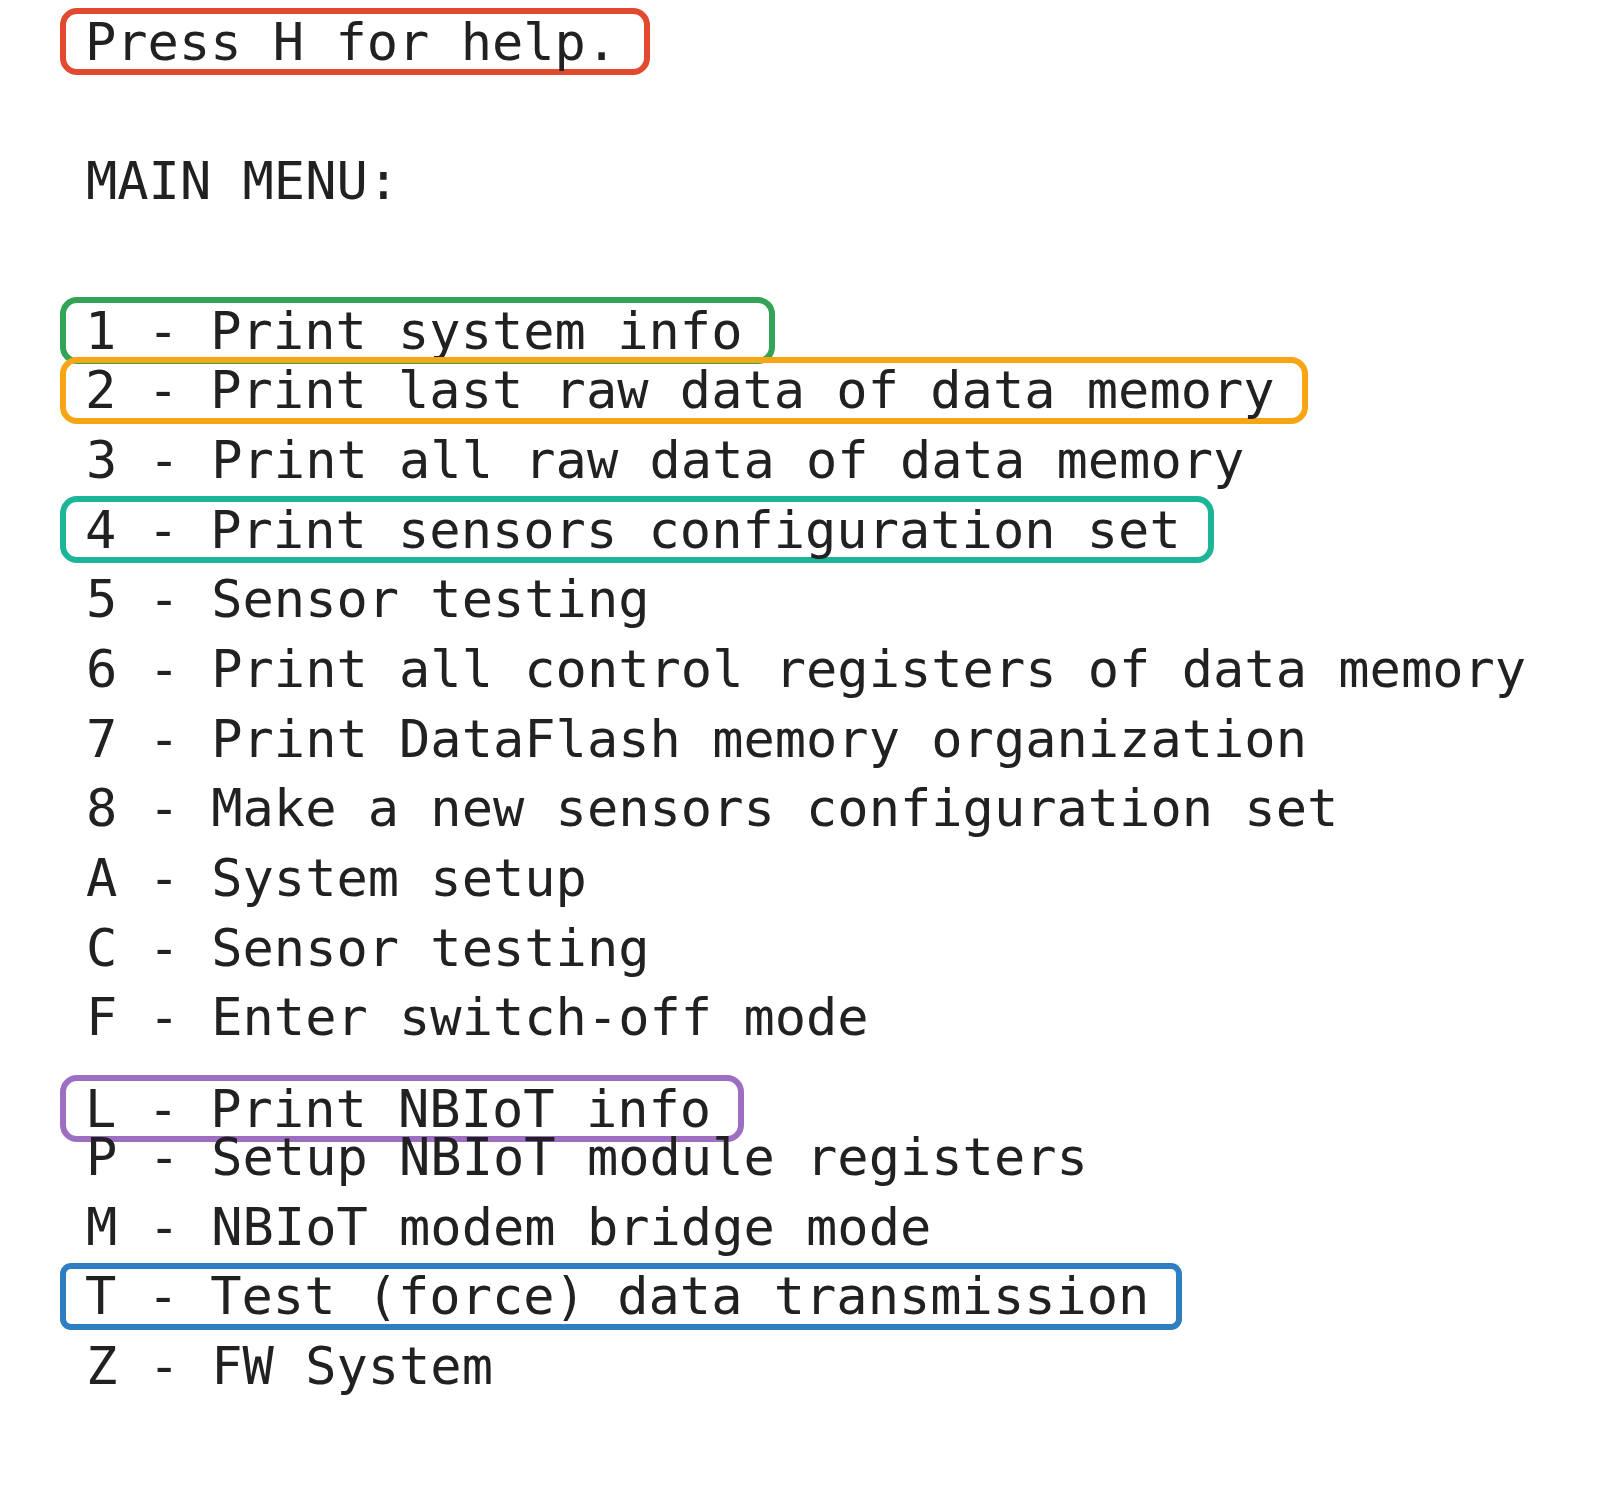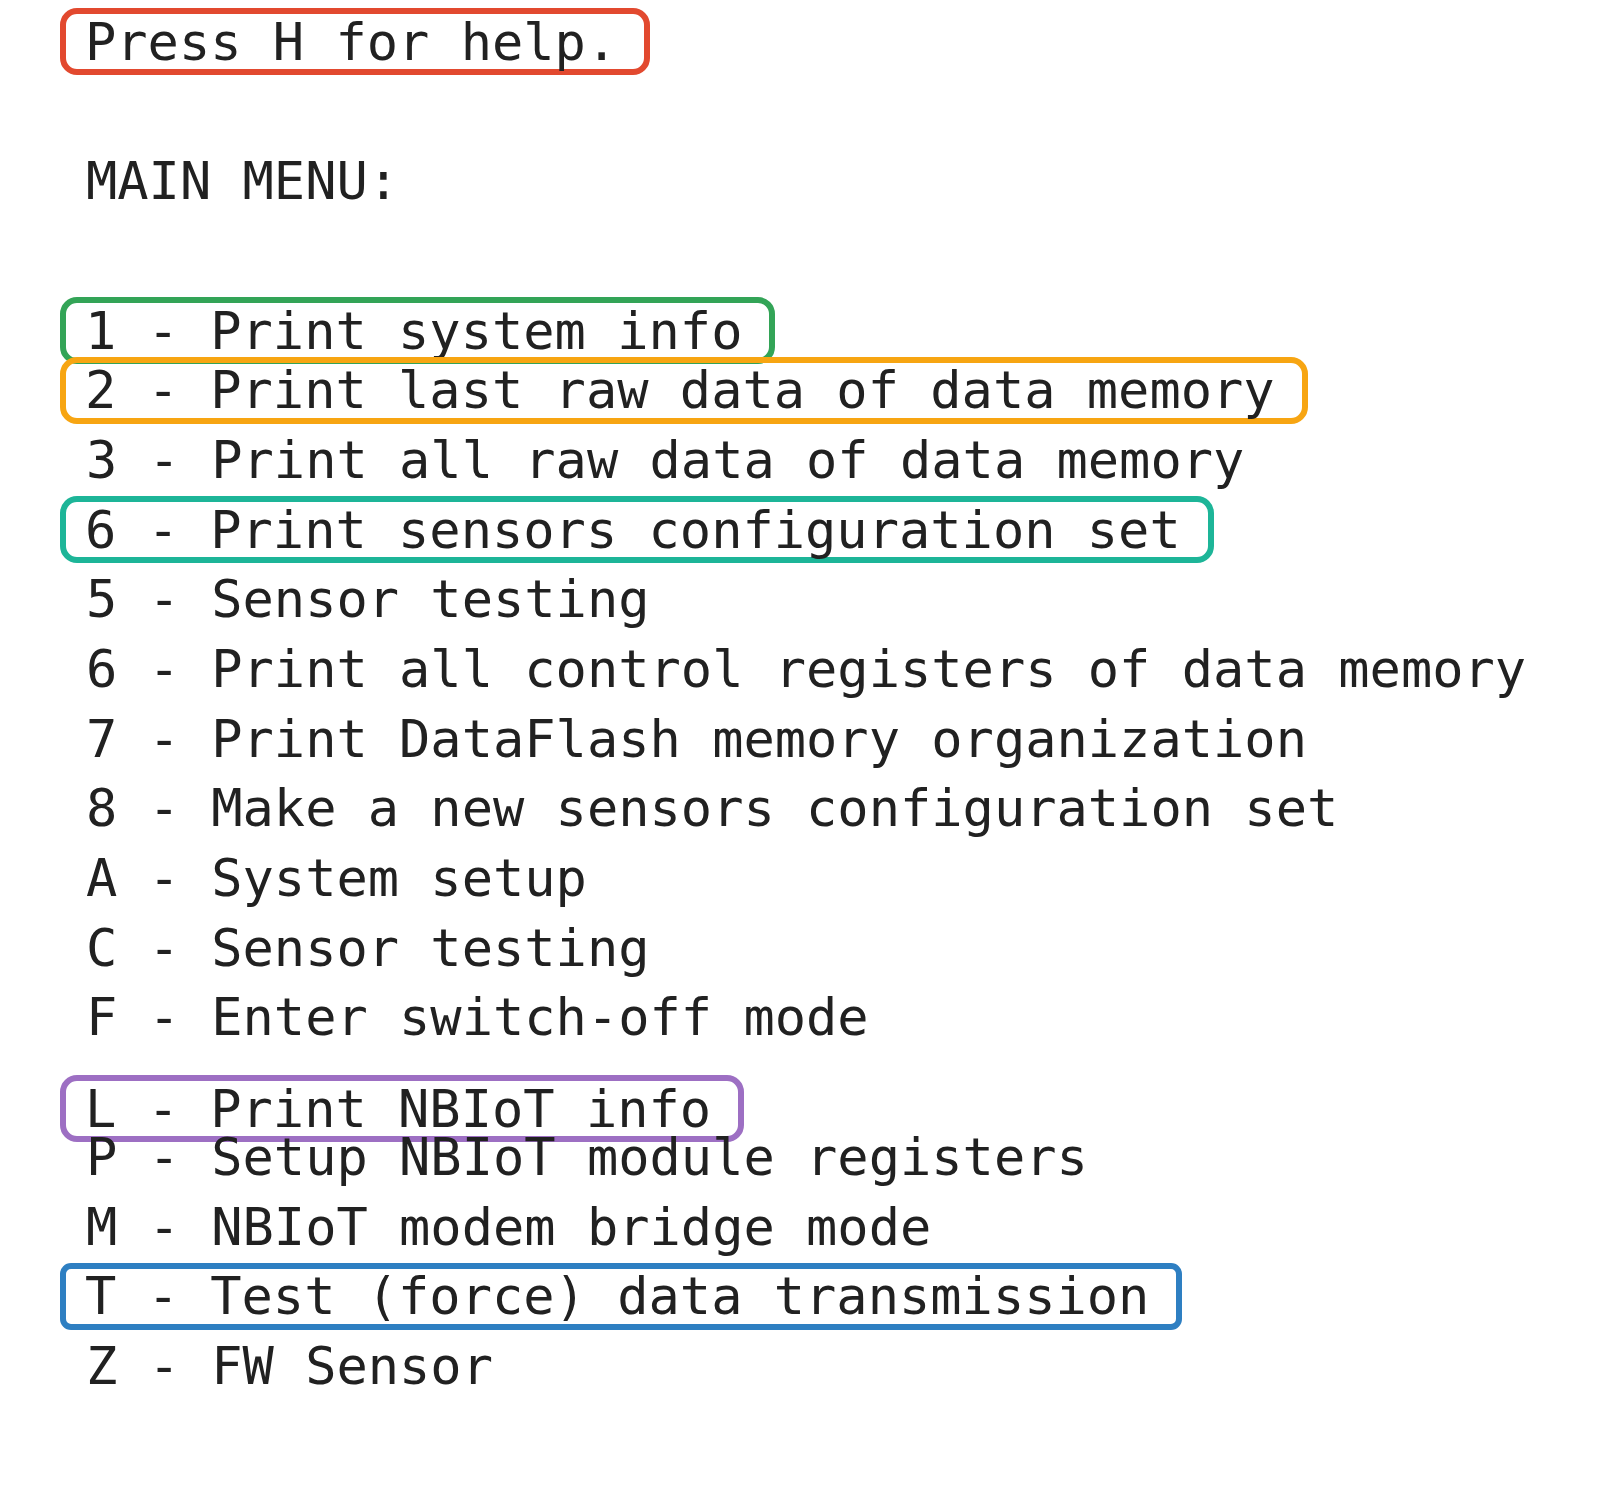--- a/index.html
+++ b/index.html
@@ -64,21 +64,21 @@
   <div class="row">
     <span class="boxed" style="border-color: var(--hl-green); margin-top: 20px;">1 - Print system info</span>
   </div>
   <div class="row">
     <span class="boxed" style="border-color: var(--hl-orange);">2 - Print last raw data of data memory</span>
   </div>
   <div class="row">
     <span class="plain">3 - Print all raw data of data memory</span>
   </div>
   <div class="row">
-    <span class="boxed" style="border-color: var(--hl-teal);">6 - Print sensors configuration set</span>
+    <span class="boxed" style="border-color: var(--hl-teal);">4 - Print sensors configuration set</span>
   </div>
   <div class="row">
     <span class="plain">5 - Sensor testing</span>
   </div>
   <div class="row">
     <span class="plain">6 - Print all control registers of data memory</span>
   </div>
   <div class="row">
     <span class="plain">7 - Print DataFlash memory organization</span>
   </div>
@@ -100,16 +100,16 @@
   <div class="row">
     <span class="plain">P - Setup NBIoT module registers</span>
   </div>
   <div class="row">
     <span class="plain">M - NBIoT modem bridge mode</span>
   </div>
   <div class="row">
     <span class="boxed" style="border-color: var(--hl-blue); border-radius: 11px;">T - Test (force) data transmission</span>
   </div>
   <div class="row">
-    <span class="plain">Z - FW Sensor</span>
+    <span class="plain">Z - FW System</span>
   </div>
 
 </div>
 
 </body></html>

